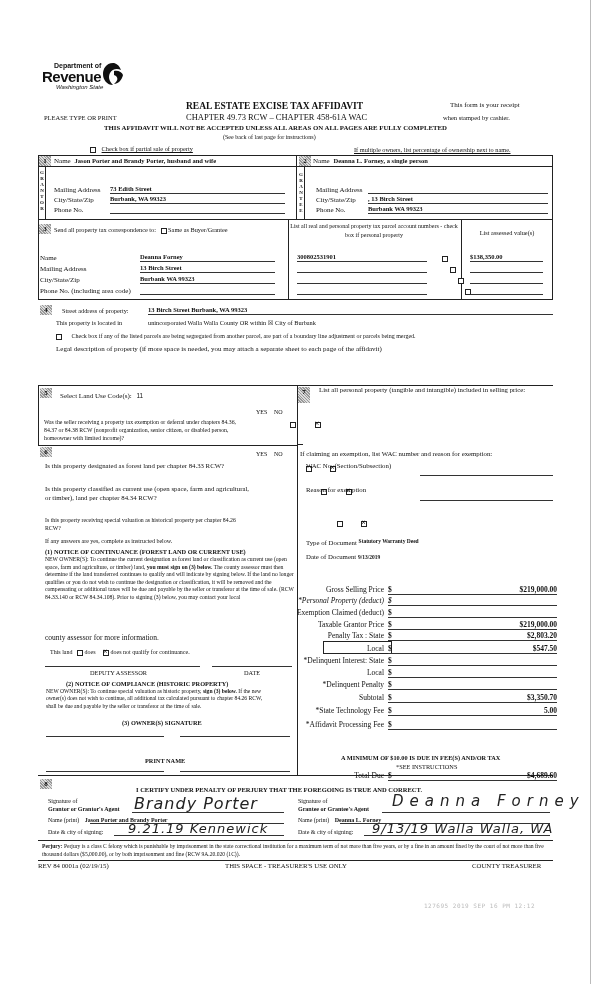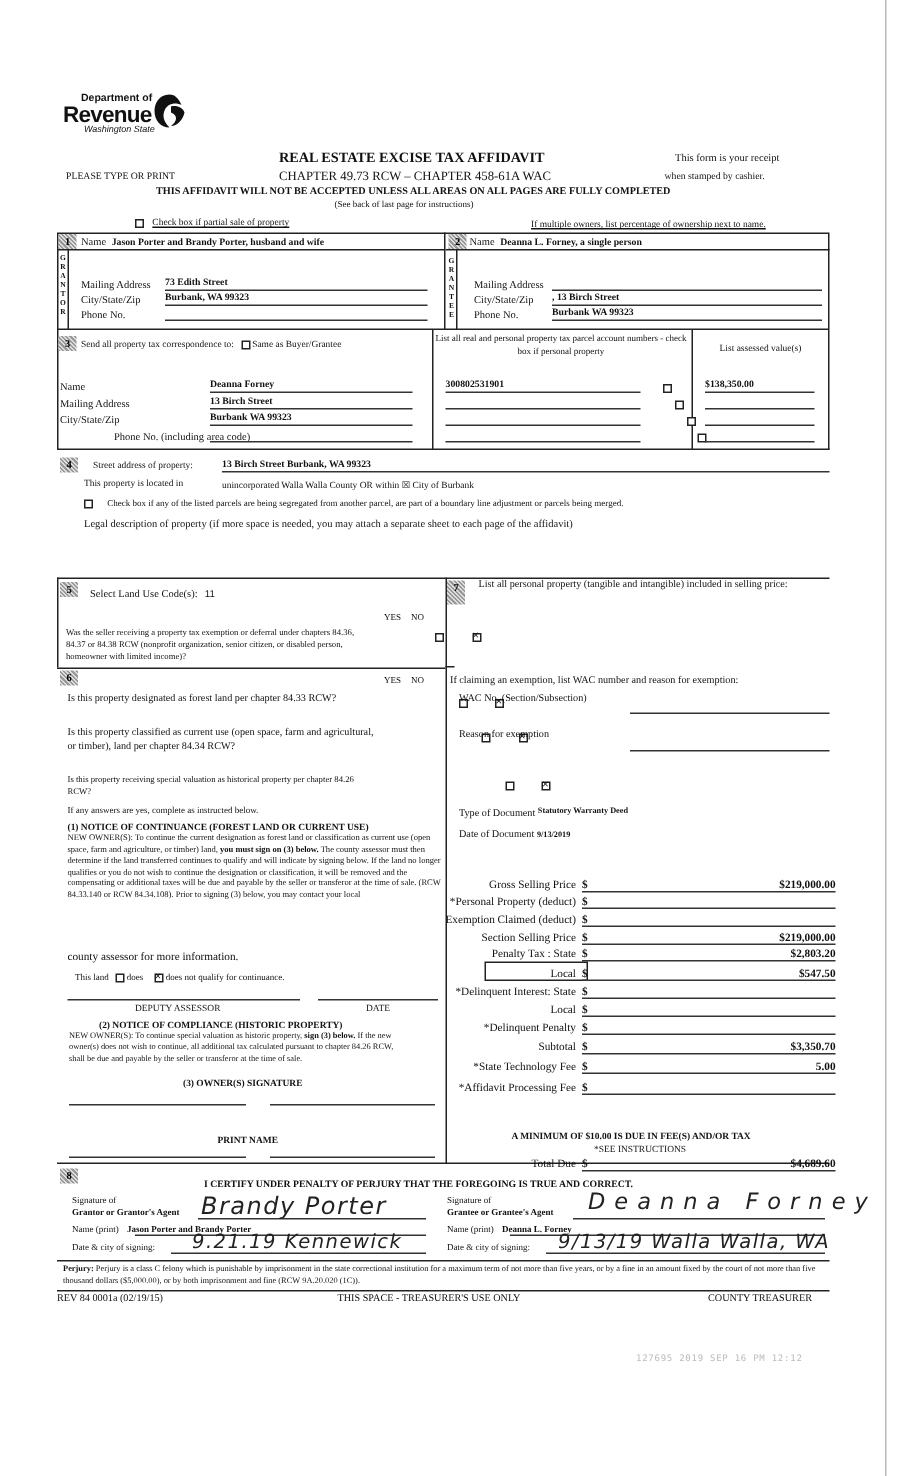--- a/index.html
+++ b/index.html
@@ -118,21 +118,21 @@
 </div>
 <div class="abs" style="left:290px;top:222px;width:168px;font-size:6px;line-height:9px;text-align:center;">List all real and personal property tax parcel account numbers - check box if personal property</div>
 <div class="abs" style="left:462px;top:229px;width:90px;font-size:6.3px;text-align:center;">List assessed value(s)</div>
 
 <div class="abs lbl" style="left:40px;top:254px;">Name</div>
 <div class="abs val hl" style="left:140px;top:253px;width:135px;height:9px;">Deanna Forney</div>
 <div class="abs lbl" style="left:40px;top:265px;">Mailing Address</div>
 <div class="abs val hl" style="left:140px;top:264px;width:135px;height:9px;">13 Birch Street</div>
 <div class="abs lbl" style="left:40px;top:276px;">City/State/Zip</div>
 <div class="abs val hl" style="left:140px;top:275px;width:135px;height:9px;">Burbank WA 99323</div>
-<div class="abs lbl" style="left:40px;top:287px;margin-left:36px;">Phone No. (including area code)</div>
+<div class="abs lbl" style="left:40px;top:287px;">Phone No. (including area code)</div>
 <div class="abs val hl" style="left:140px;top:286px;width:135px;height:9px;"></div>
 
 
 <div class="abs val hl" style="left:297px;top:253px;width:130px;height:9px;">300802531901</div>
 <span class="abs cb" style="left:442px;top:255px;"></span>
 <div class="abs val hl" style="left:470px;top:253px;width:73px;height:9px;">$138,350.00</div>
 <div class="abs val hl" style="left:297px;top:264px;width:130px;height:9px;"></div>
 <span class="abs cb" style="left:442px;top:266px;"></span>
 <div class="abs val hl" style="left:470px;top:264px;width:73px;height:9px;"></div>
 <div class="abs val hl" style="left:297px;top:275px;width:130px;height:9px;"></div>
@@ -234,32 +234,32 @@
   <span>Date of Document</span>
   <span class="b" style="font-size:5.5px;">9/13/2019</span>
 </div>
 
 
 <div class="tax-row" style="top:584px;text-decoration:underline;">
     <span class="tl">Gross Selling Price</span>
     <span class="tv">$219,000.00</span>
     <span class="td">$</span>
   </div>
-<div class="tax-row" style="top:595px;">
+<div class="tax-row" style="top:595px;font-style:italic;">
     <span class="tl">*Personal Property (deduct)</span>
     <span class="tv"></span>
     <span class="td">$</span>
   </div>
 <div class="tax-row" style="top:607px;">
     <span class="tl">Exemption Claimed (deduct)</span>
     <span class="tv"></span>
     <span class="td">$</span>
   </div>
 <div class="tax-row" style="top:619px;">
-    <span class="tl">Section Selling Price</span>
+    <span class="tl">Taxable Grantor Price</span>
     <span class="tv">$219,000.00</span>
     <span class="td">$</span>
   </div>
 <div class="tax-row" style="top:630px;">
     <span class="tl">Penalty Tax : State</span>
     <span class="tv">$2,803.20</span>
     <span class="td">$</span>
   </div>
 <div class="abs" style="left:323px;top:641px;width:69px;height:13px;border:1px solid #222;"></div>
 <div class="tax-row" style="top:643px;">

